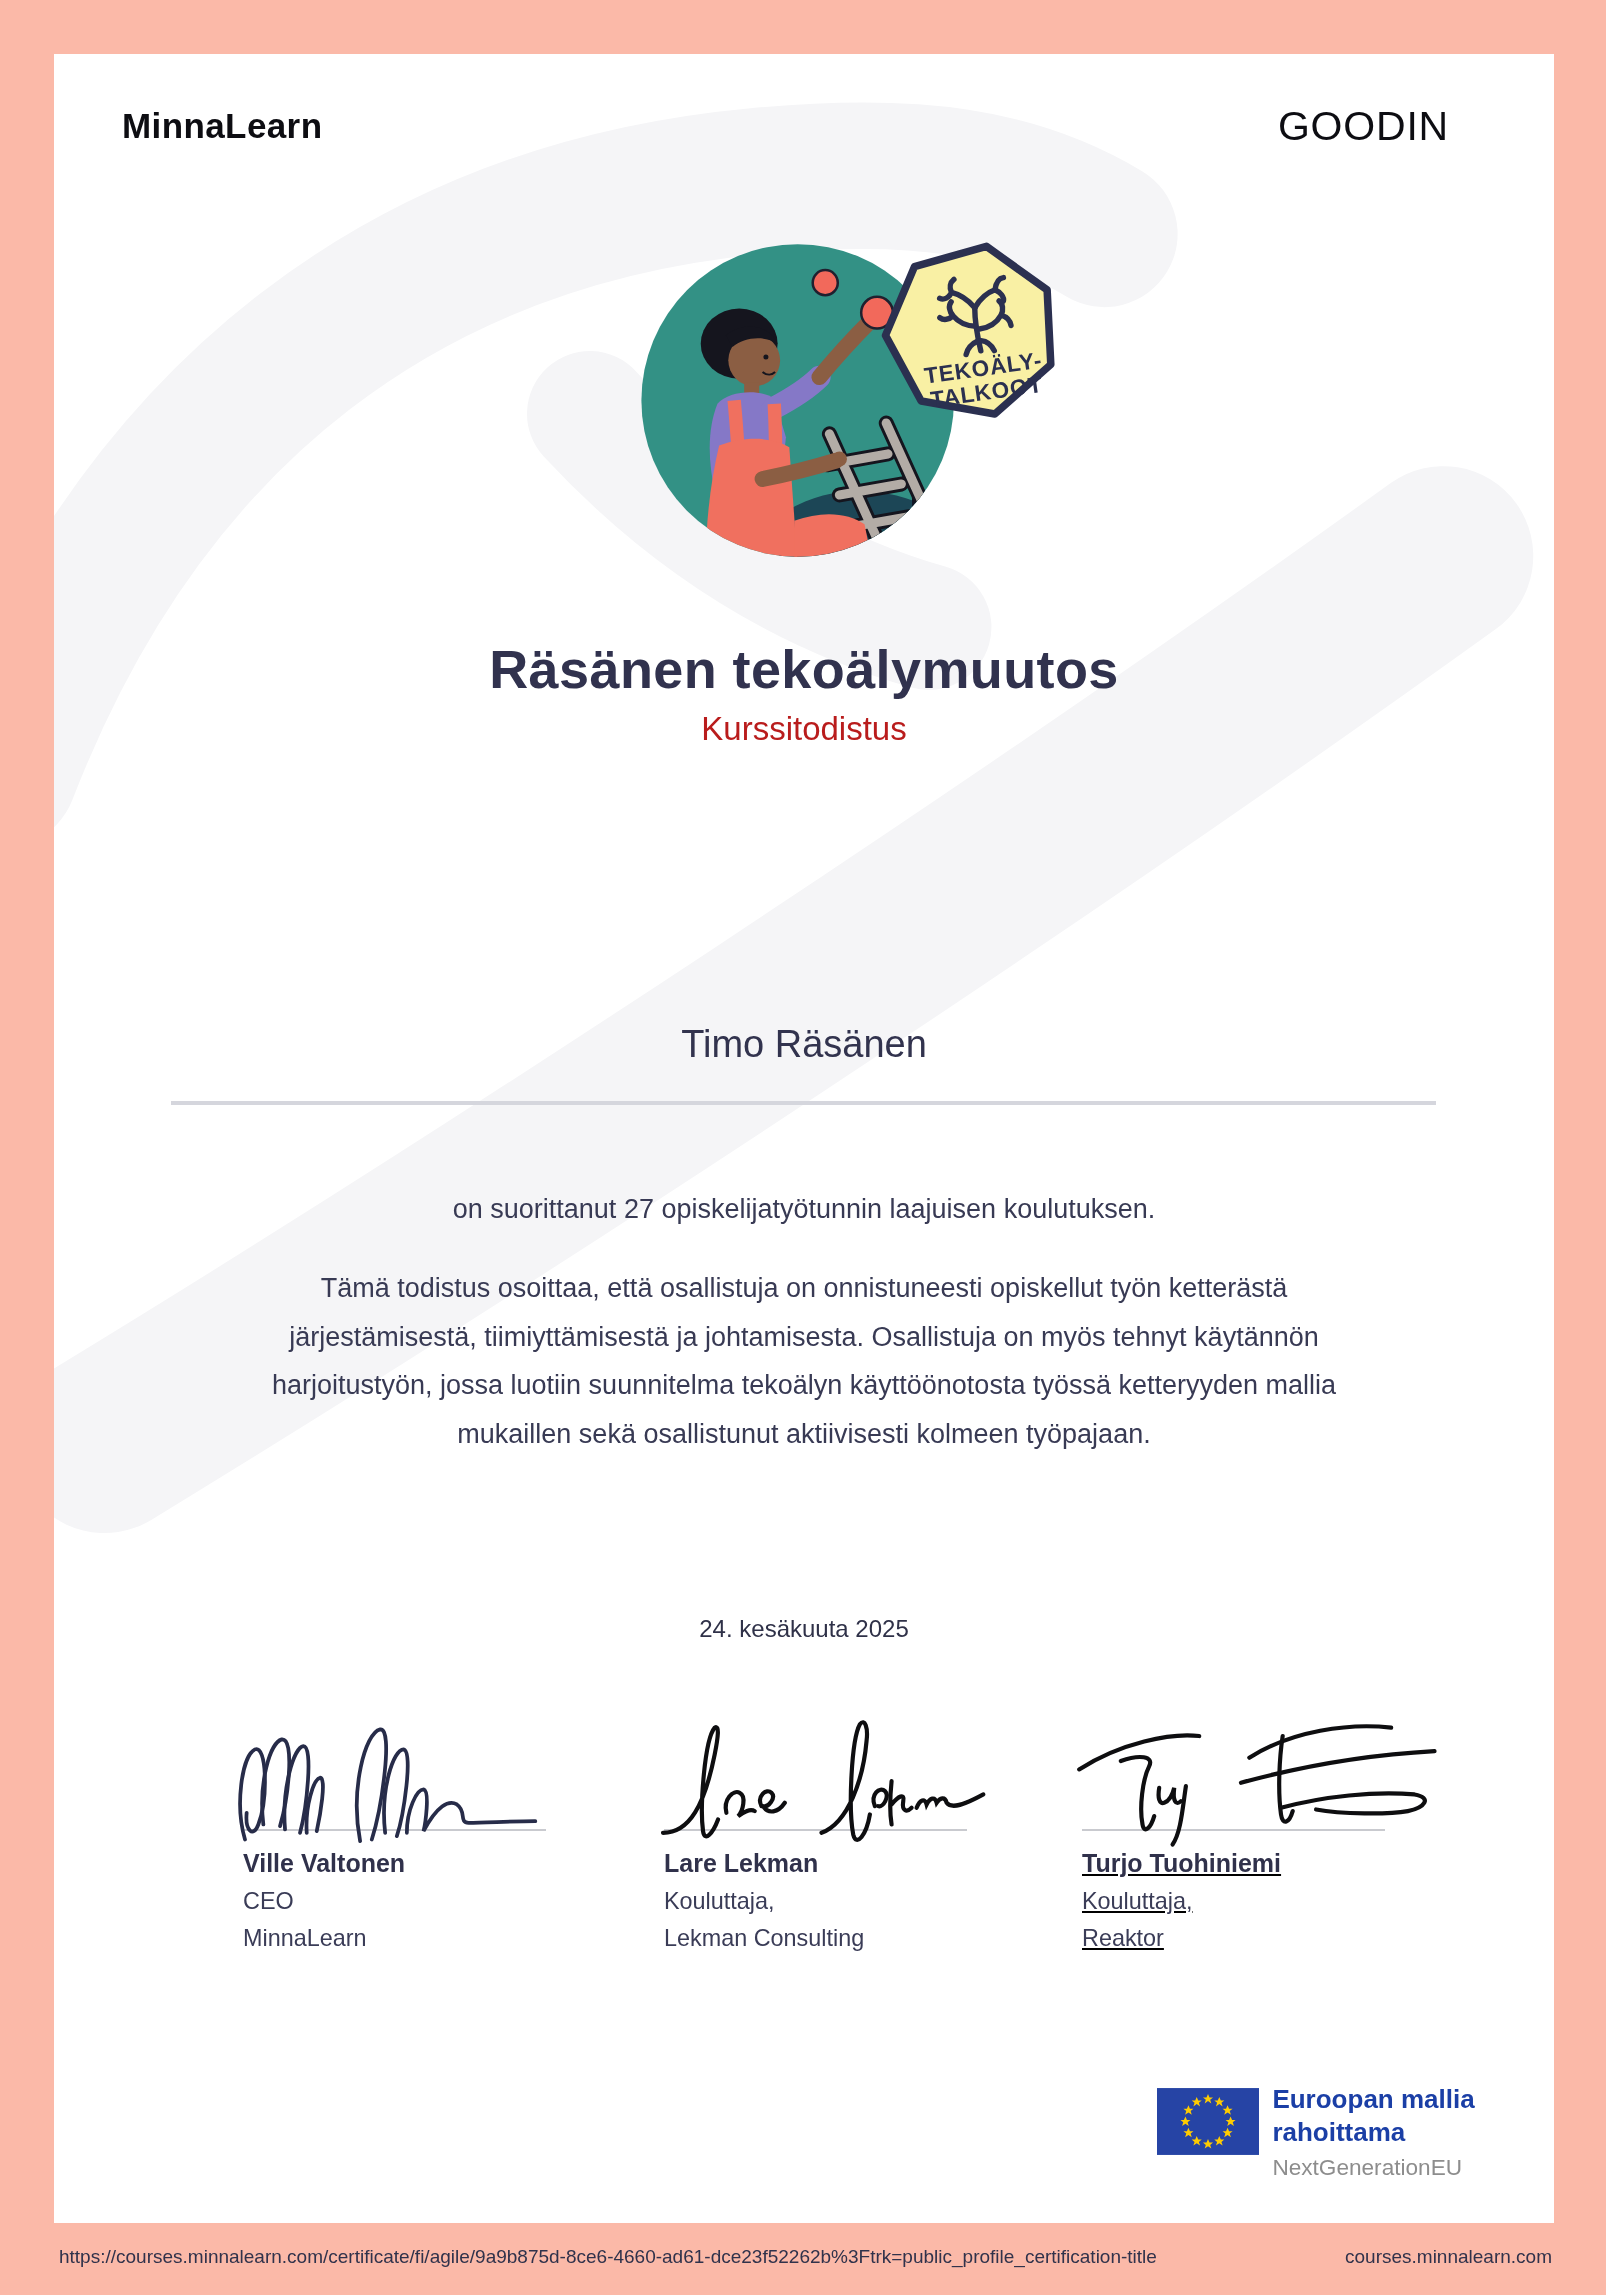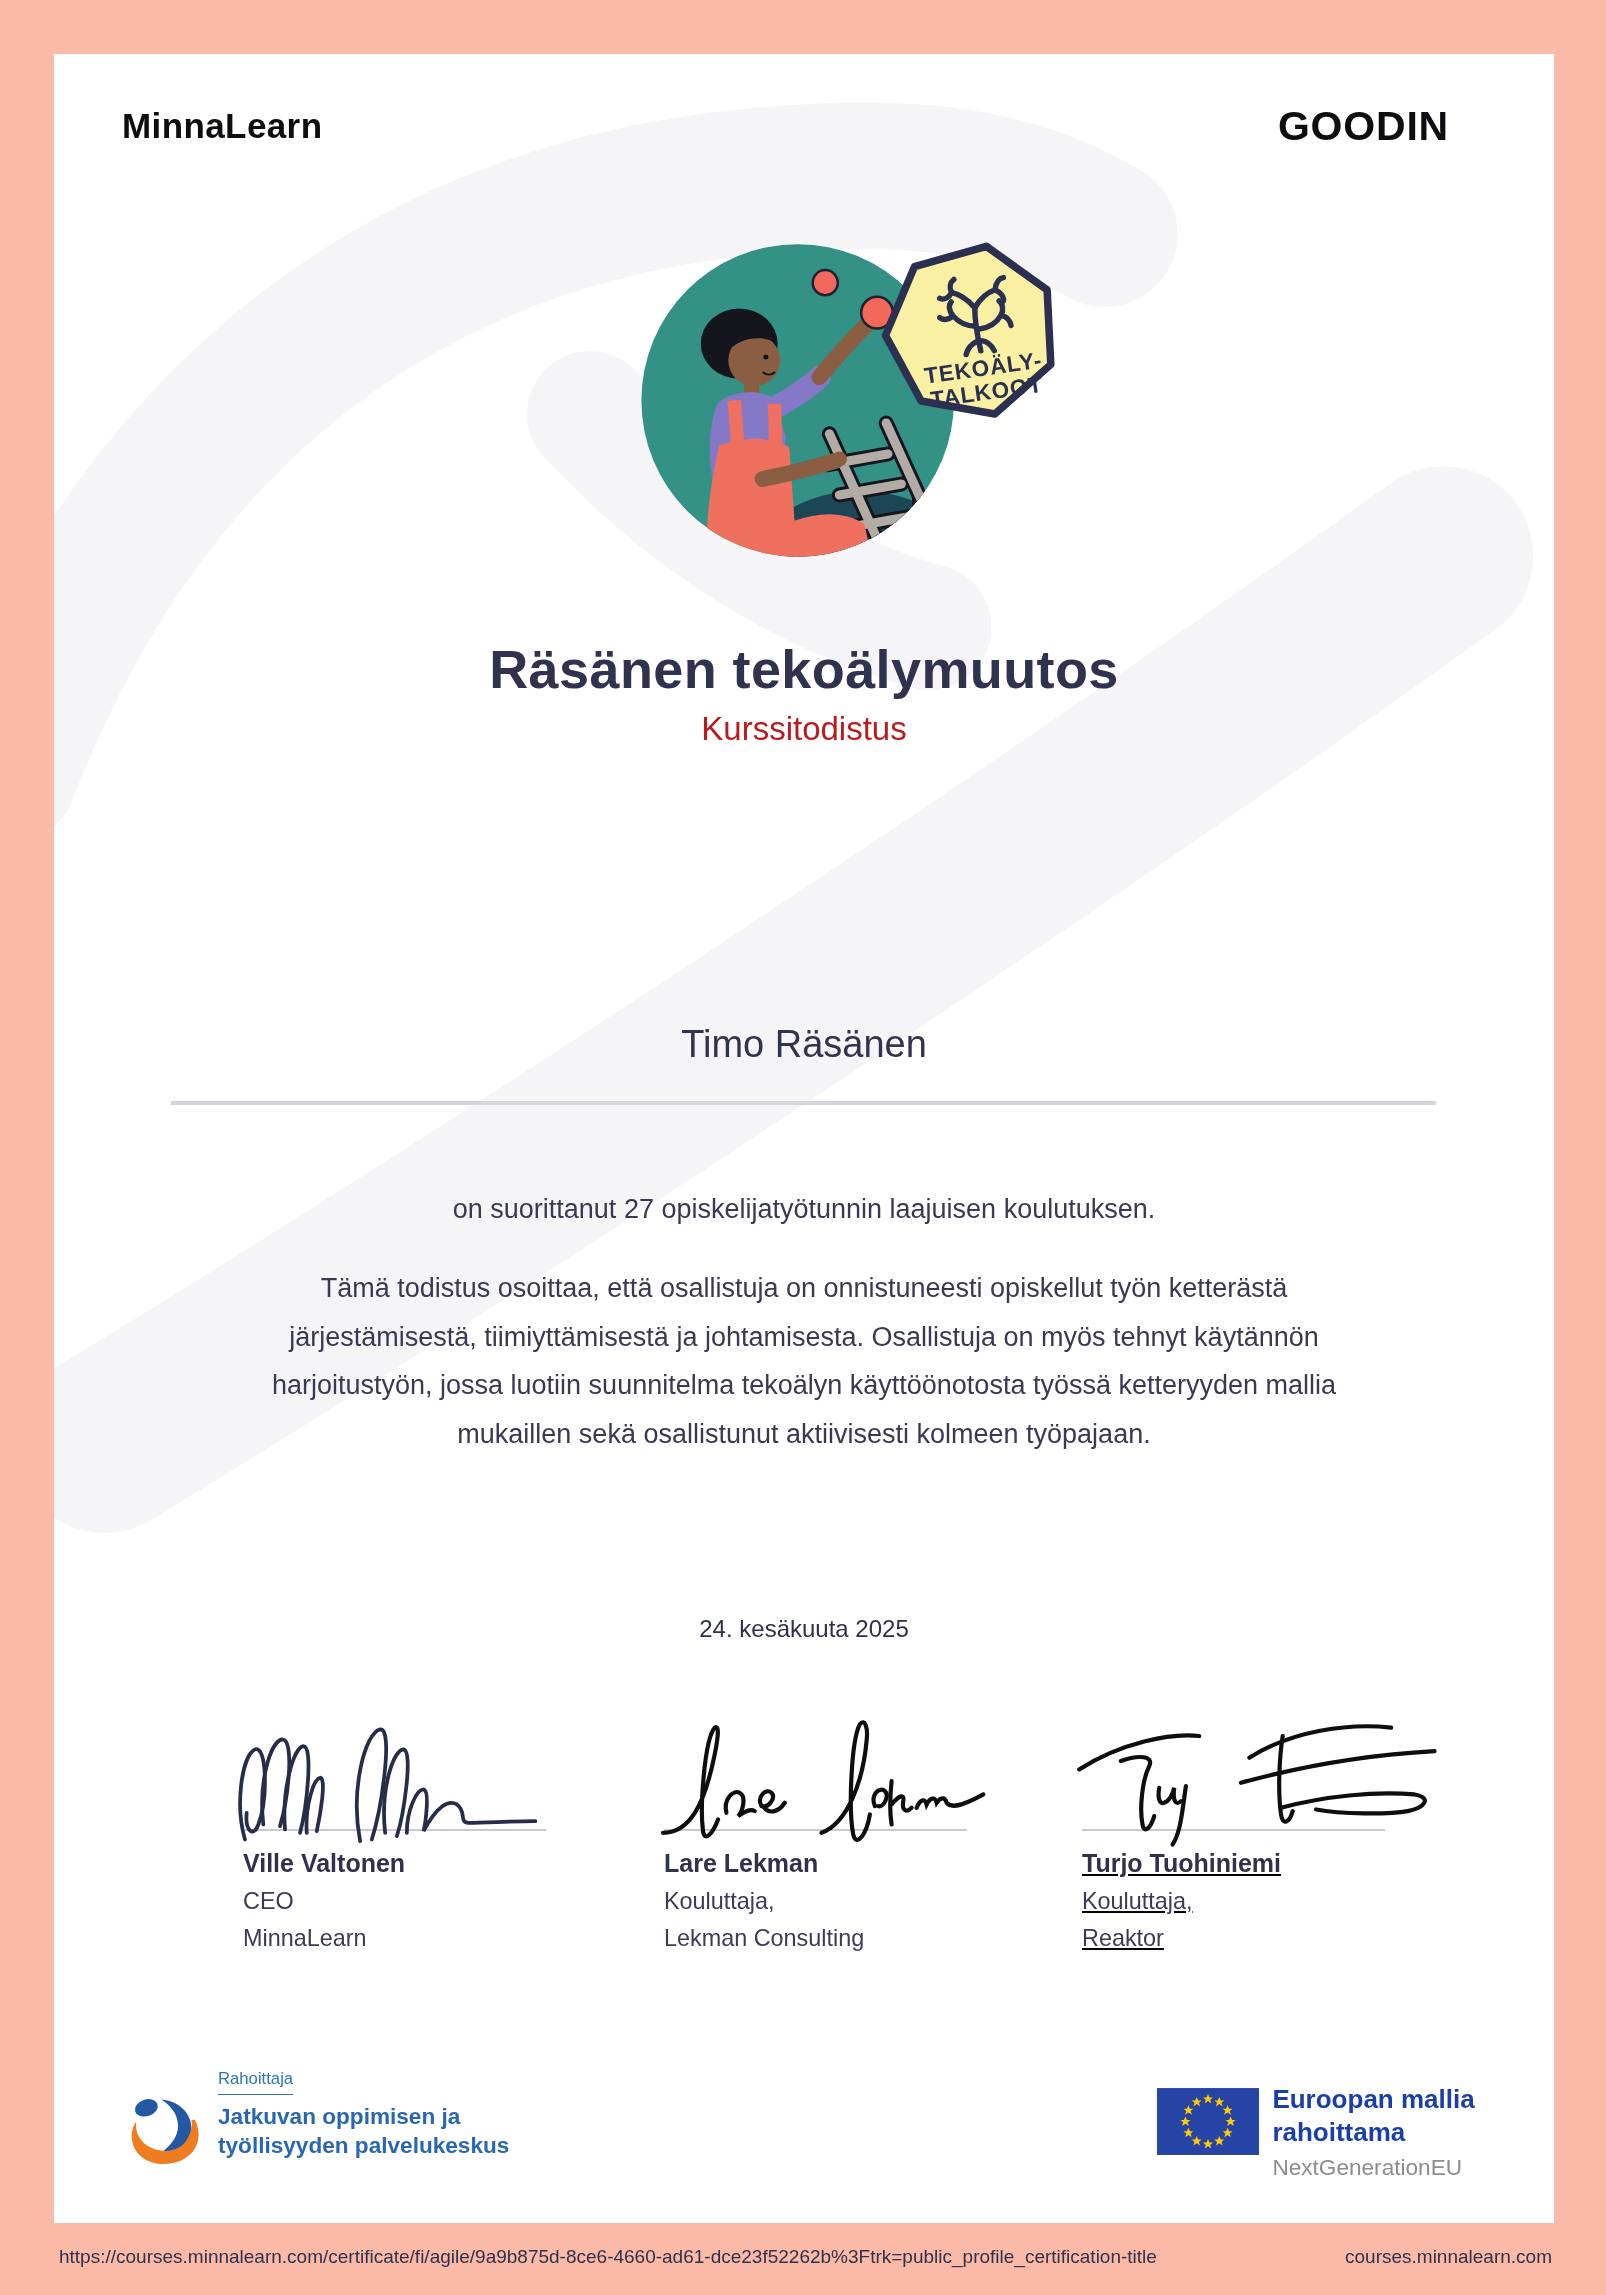--- a/index.html
+++ b/index.html
@@ -3,21 +3,21 @@
 <meta charset="utf-8">
 <style>
   html,body{margin:0;padding:0;}
   body{font-family:"Liberation Sans",sans-serif;}
   #page{position:relative;width:1607px;height:2295px;background:#FBB9A8;overflow:hidden;}
   #card{position:absolute;left:54px;top:54px;width:1500px;height:2169px;background:#ffffff;overflow:hidden;}
   .wm{position:absolute;left:0;top:0;z-index:0;pointer-events:none;}
   .layer{position:absolute;left:0;top:0;width:100%;height:100%;z-index:1;}
 
   .brand-left{position:absolute;left:68px;top:52px;font-size:35px;font-weight:700;color:#0D0D12;letter-spacing:0.4px;}
-  .brand-right{position:absolute;right:105px;top:49px;font-size:41px;font-weight:700;color:#0D0D12;letter-spacing:0.8px;}
+  .brand-right{position:absolute;right:105px;top:49px;font-size:41px;font-weight:400;color:#0D0D12;letter-spacing:0.8px;}
 
   .illu{position:absolute;left:566px;top:181px;width:469px;height:351px;}
 
   .title{position:absolute;left:0;top:584px;width:100%;text-align:center;font-size:54px;font-weight:800;color:#31324E;letter-spacing:0.4px;}
   .subtitle{position:absolute;left:0;top:656px;width:100%;text-align:center;font-size:33px;font-weight:400;color:#b91c1c;}
 
   .recipient{position:absolute;left:0;top:969px;width:100%;text-align:center;font-size:38px;font-weight:500;color:#32334E;}
   .name-rule{position:absolute;left:117px;top:1047px;width:1265px;height:4.2px;background:#D5D6DD;}
   .statement{position:absolute;left:0;top:1140px;width:100%;text-align:center;font-size:27px;color:#383A54;}
   .description{position:absolute;left:181px;top:1210px;width:1138px;text-align:center;font-size:27px;line-height:1.8;color:#383A54;}
@@ -183,32 +183,20 @@
               <path d="M250,122 C302,108 362,102 410,106 C432,110 422,122 402,126 C380,130 322,130 292,124"></path>
             </g>
           </svg>
         </div>
         <div class="sig-line"></div>
         <div class="sig-name">Turjo Tuohiniemi</div>
         <div class="sig-role">Kouluttaja,</div>
         <div class="sig-org">Reaktor</div>
       </div>
 
-      <div class="funder-left">
-        <svg class="logo" width="80" height="77" viewBox="0 0 96 92">
-          <ellipse cx="22" cy="20" rx="14" ry="10" transform="rotate(-18 22 20)" fill="#2458A5"></ellipse>
-          <path d="M 40,10 C 64,12 78,30 76,48 C 74,64 58,74 42,72 C 52,64 60,54 60,42 C 60,28 52,18 40,10 Z" fill="#2458A5"></path>
-          <path d="M 80,34 C 90,52 84,74 64,83 C 44,92 20,87 10,72 C 2,60 3,46 10,36 C 8,50 15,62 28,68 C 45,76 65,71 72,56 C 76,48 78,41 76,35 Z" fill="#F07C22"></path>
-        </svg>
-        <div class="txt">
-          <span class="funder-label">Rahoittaja</span>
-          <div class="funder-line first">Jatkuvan oppimisen ja</div>
-          <div class="funder-line">työllisyyden palvelukeskus</div>
-        </div>
-      </div>
 
       <div class="funder-right">
         <svg width="102" height="67" viewBox="0 0 122 80">
           <rect width="122" height="80" fill="#2644A5"></rect>
           <defs>
             <path id="eustar" d="M0,-6 L1.8,-1.8 L6,-1.8 L2.6,1 L4,5.4 L0,2.6 L-4,5.4 L-2.6,1 L-6,-1.8 L-1.8,-1.8 Z" fill="#FFCC00"></path>
           </defs>
           <use href="#eustar" x="61" y="13"></use>
             <use href="#eustar" x="74.5" y="16.6"></use>
           <use href="#eustar" x="84.4" y="26.5"></use>

